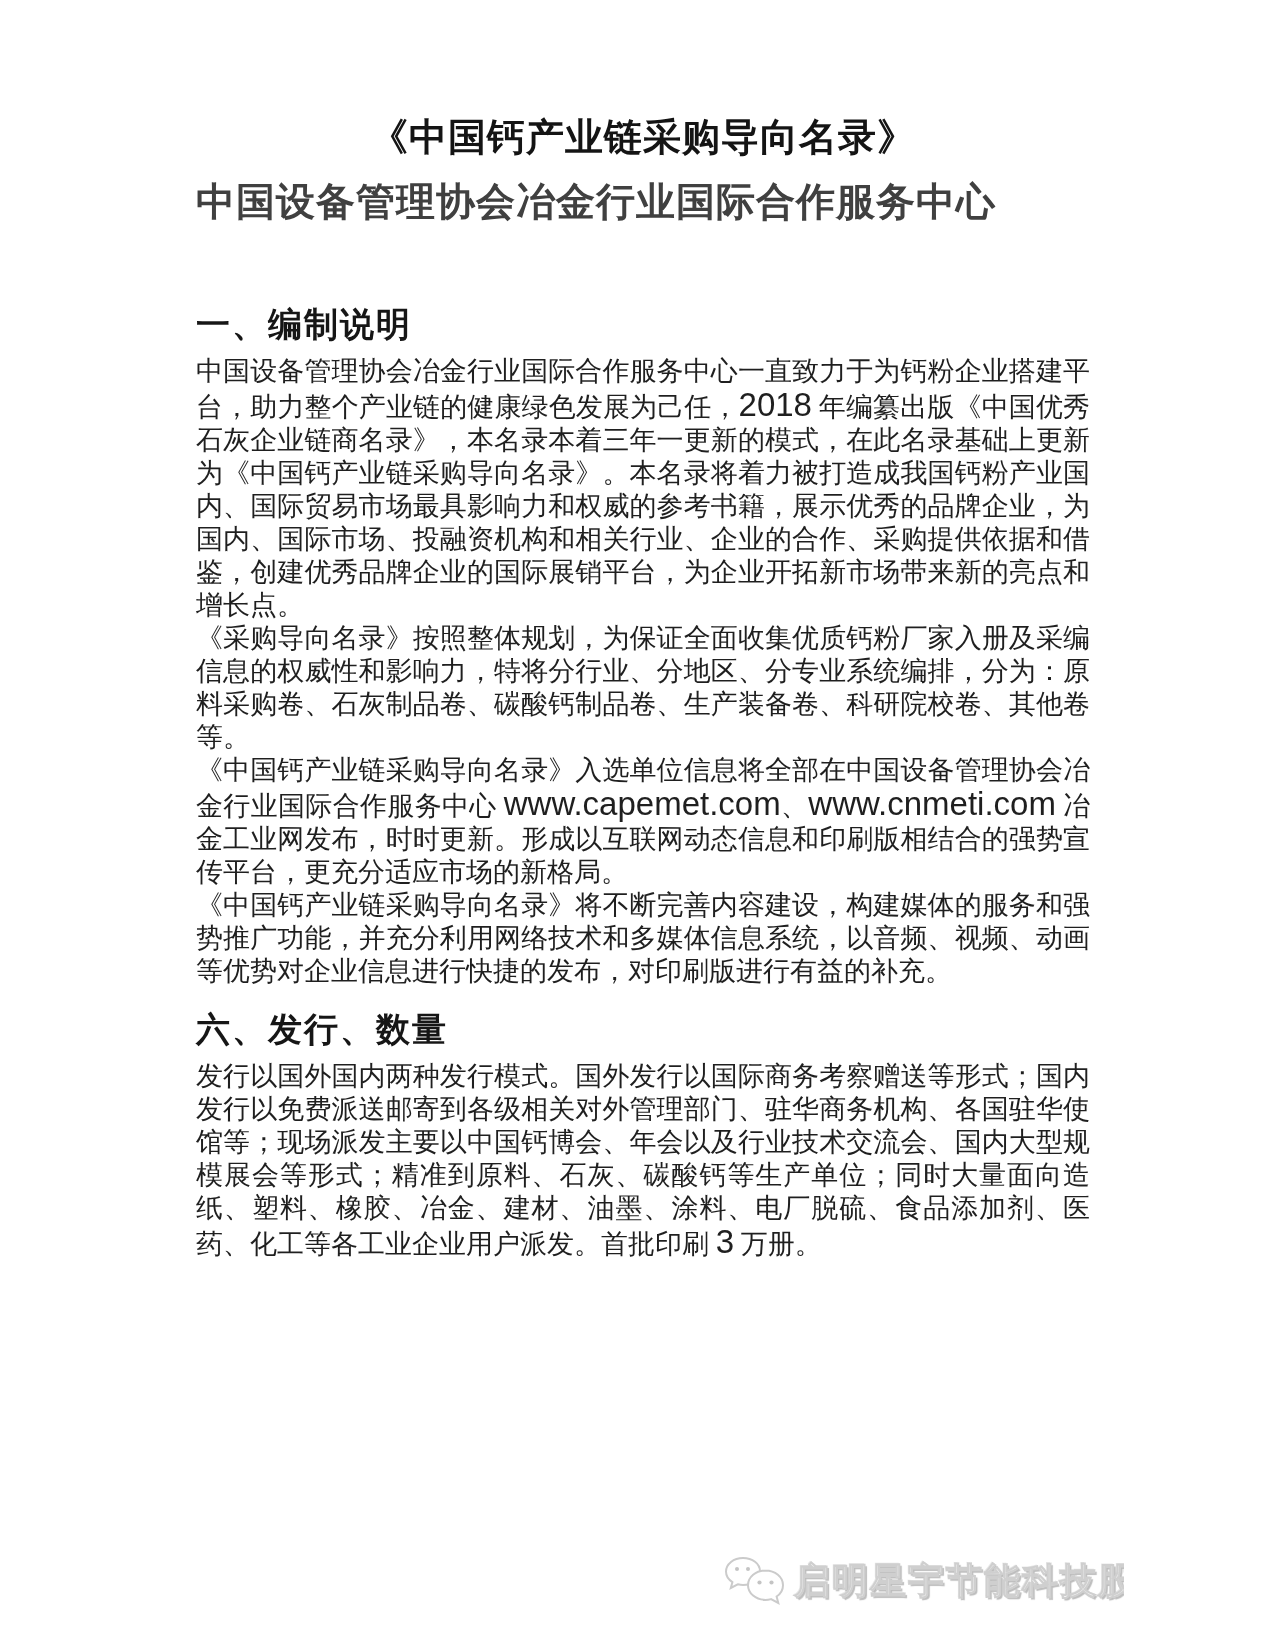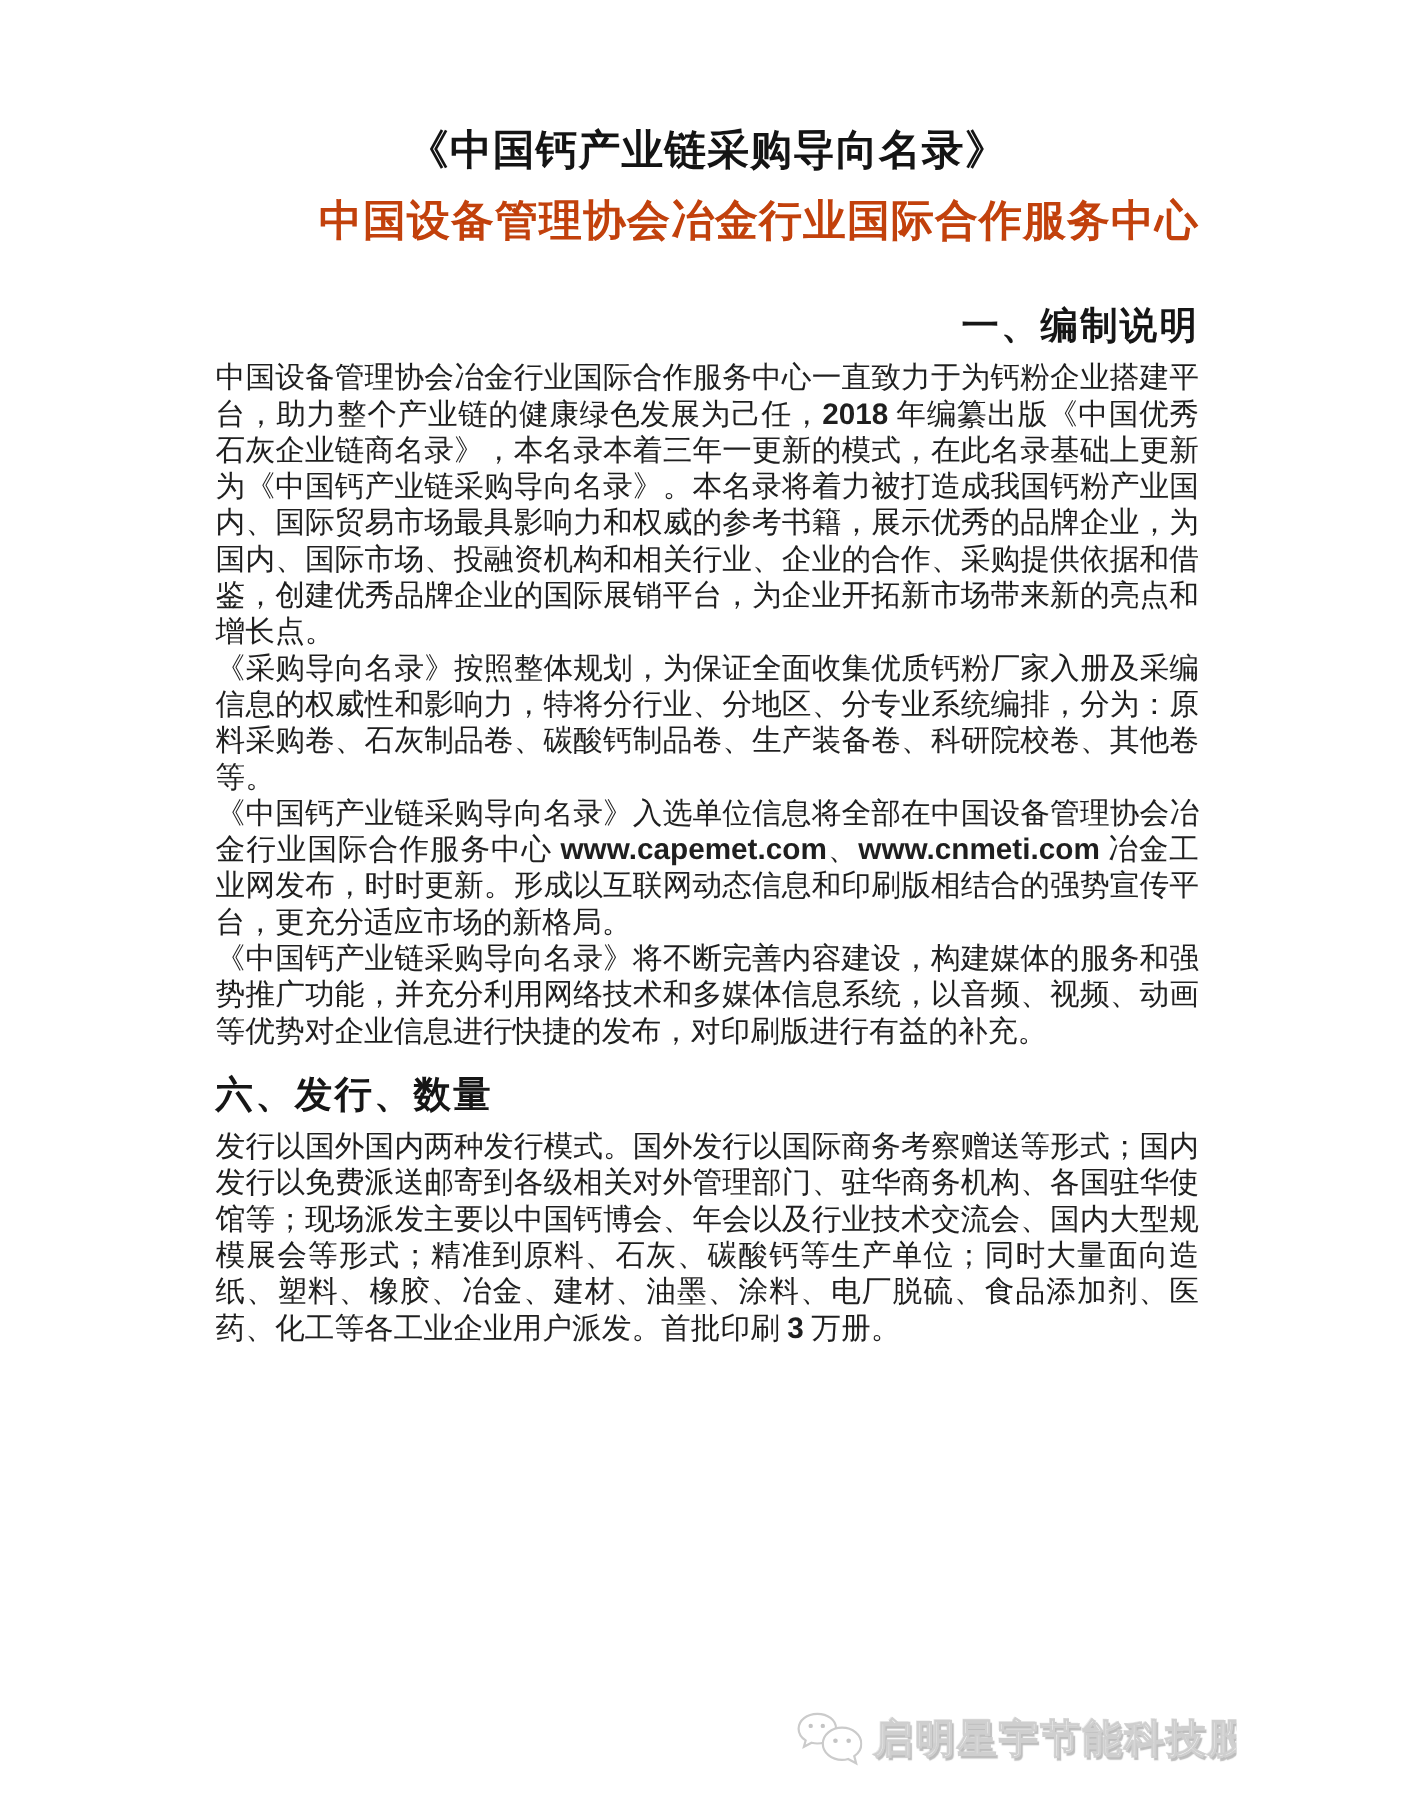--- a/index.html
+++ b/index.html
@@ -22,50 +22,49 @@
     margin:114px 0 0 0;
     text-align:center;
     font-size:38px;
     line-height:46px;
     font-weight:bold;
     color:#141414;
     letter-spacing:1px;
   }
   .doc-subtitle{
     margin:18px 0 0 0;
-    text-align:right;
+    text-align:left;
     font-size:39px;
     line-height:47px;
     font-weight:bold;
-    color:#c2410c;
+    color:#404040;
     letter-spacing:1px;
   }
   section h2{
     font-size:34px;
     line-height:40px;
     font-weight:bold;
     color:#161616;
     margin:22px 0 10px 0;
     letter-spacing:2px;
   }
   section.first h2{
-    margin-top:52px;
-    text-align:right;
+    margin-top:80px;
   }
   p.body{
     margin:0;
     font-size:27px;
     line-height:33px;
     text-align:justify;
     color:#1f1f1f;
   }
   p.body .b{
     font-family:"Liberation Sans","DejaVu Sans",sans-serif;
-    font-weight:bold;
-    font-size:27px;
+    font-weight:normal;
+    font-size:33px;
   }
   .watermark{
     position:absolute;
     left:722px;
     top:1556px;
     display:flex;
     align-items:center;
     gap:10px;
     user-select:none;
   }

